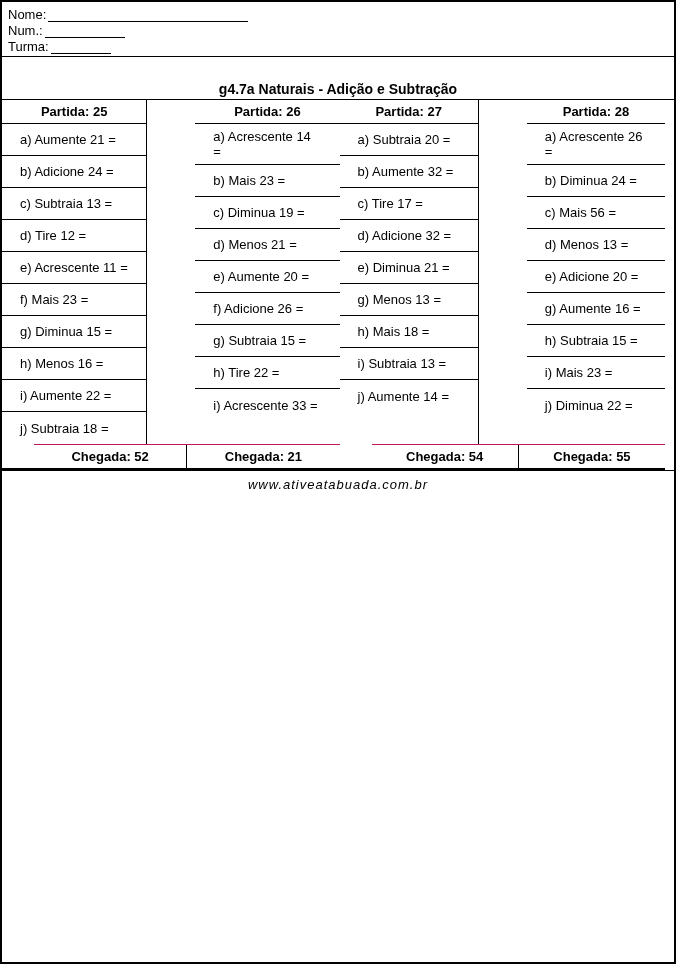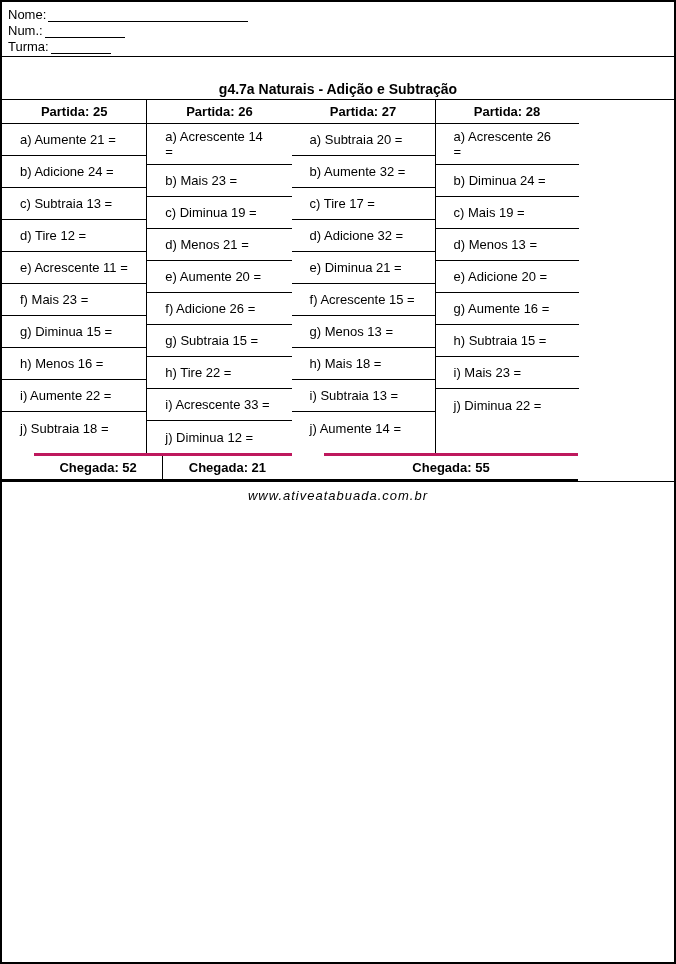--- a/index.html
+++ b/index.html
@@ -50,41 +50,42 @@
     .section-pair {
       display: flex;
       border-bottom: 2px solid #000;
     }
     .section {
       flex: 1;
       border-right: 1px solid #000;
     }
     .section:last-child {
       border-right: none;
+      margin-left: 48px;
     }
     .section-header {
       text-align: center;
       padding: 4px 0;
       font-size: 13px;
       border-bottom: 1px solid #000;
     }
     .section-header strong { font-weight: bold; }
     .exercise-row {
       display: flex;
       border-bottom: 1px solid #000;
       padding: 5px 18px;
       min-height: 32px;
       align-items: center;
     }
     .exercise-row:last-child {
       border-bottom: none;
     }
     .chegada-row {
       display: flex;
-      border-top: 3px solid #be185d;
+      border-top: 1px solid #be185d;
       margin-left: 32px;
     }
     .chegada-cell {
       flex: 1;
       text-align: center;
       padding: 4px 0;
       font-size: 13px;
       border-right: 1px solid #000;
     }
     .chegada-cell:last-child {
@@ -141,57 +142,56 @@
           <div class="section-header"><strong>Partida: 26</strong></div>
           <div class="exercise-row">a) Acrescente 14 =</div>
           <div class="exercise-row">b) Mais 23 =</div>
           <div class="exercise-row">c) Diminua 19 =</div>
           <div class="exercise-row">d) Menos 21 =</div>
           <div class="exercise-row">e) Aumente 20 =</div>
           <div class="exercise-row">f) Adicione 26 =</div>
           <div class="exercise-row">g) Subtraia 15 =</div>
           <div class="exercise-row">h) Tire 22 =</div>
           <div class="exercise-row">i) Acrescente 33 =</div>
-          <div class="exercise-row">j) Diminua 12 =</div>
         </div>
       </div>
       <div class="chegada-row">
         <div class="chegada-cell"><strong>Chegada: 52</strong></div>
         <div class="chegada-cell"><strong>Chegada: 21</strong></div>
       </div>
     </div>
     <div class="section-pair" style="flex-direction: column;">
       <div style="display: flex; flex: 1 1 0%;">
         <div class="section">
           <div class="section-header"><strong>Partida: 27</strong></div>
           <div class="exercise-row">a) Subtraia 20 =</div>
           <div class="exercise-row">b) Aumente 32 =</div>
           <div class="exercise-row">c) Tire 17 =</div>
           <div class="exercise-row">d) Adicione 32 =</div>
           <div class="exercise-row">e) Diminua 21 =</div>
-          <div class="exercise-row">f) Acrescente 15 =</div>
           <div class="exercise-row">g) Menos 13 =</div>
           <div class="exercise-row">h) Mais 18 =</div>
           <div class="exercise-row">i) Subtraia 13 =</div>
           <div class="exercise-row">j) Aumente 14 =</div>
         </div>
         <div class="section">
           <div class="section-header"><strong>Partida: 28</strong></div>
           <div class="exercise-row">a) Acrescente 26 =</div>
           <div class="exercise-row">b) Diminua 24 =</div>
-          <div class="exercise-row">c) Mais 19 =</div>
+          <div class="exercise-row">c) Mais 56 =</div>
           <div class="exercise-row">d) Menos 13 =</div>
           <div class="exercise-row">e) Adicione 20 =</div>
           <div class="exercise-row">g) Aumente 16 =</div>
           <div class="exercise-row">h) Subtraia 15 =</div>
           <div class="exercise-row">i) Mais 23 =</div>
           <div class="exercise-row">j) Diminua 22 =</div>
         </div>
       </div>
       <div class="chegada-row">
+        <div class="chegada-cell"><strong>Chegada: 54</strong></div>
         <div class="chegada-cell"><strong>Chegada: 55</strong></div>
       </div>
     </div>
   </div>
 
 <div class="footer">
   <span>www.ativeatabuada.com.br</span>
 </div>
 
 </body></html>

